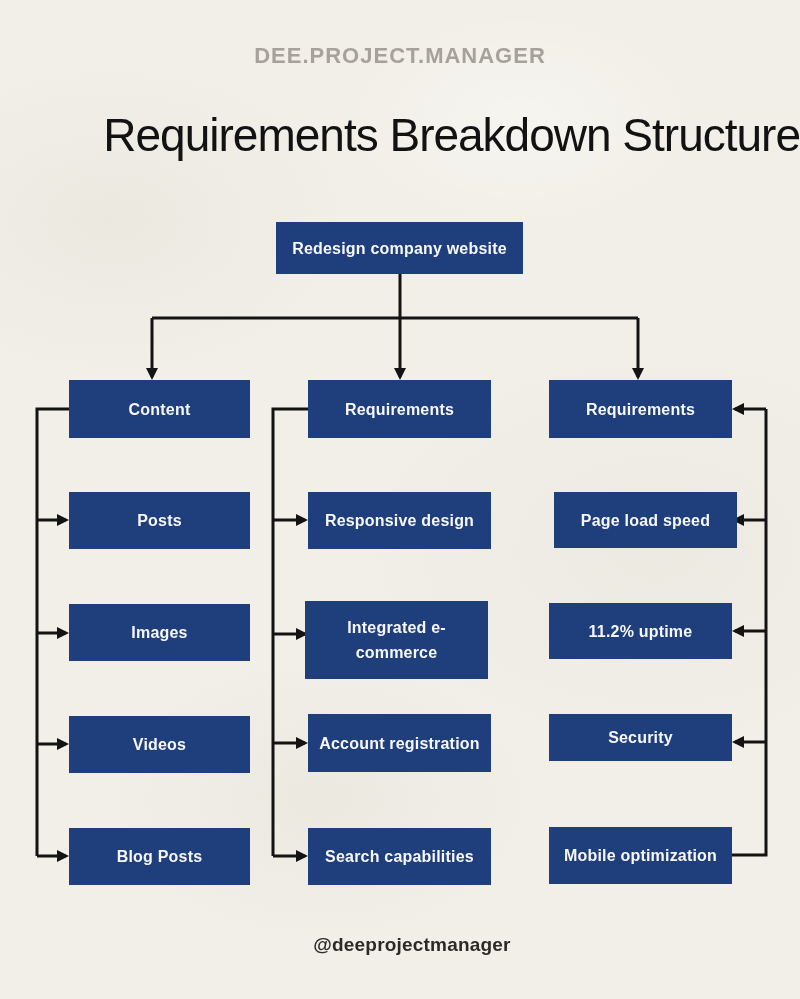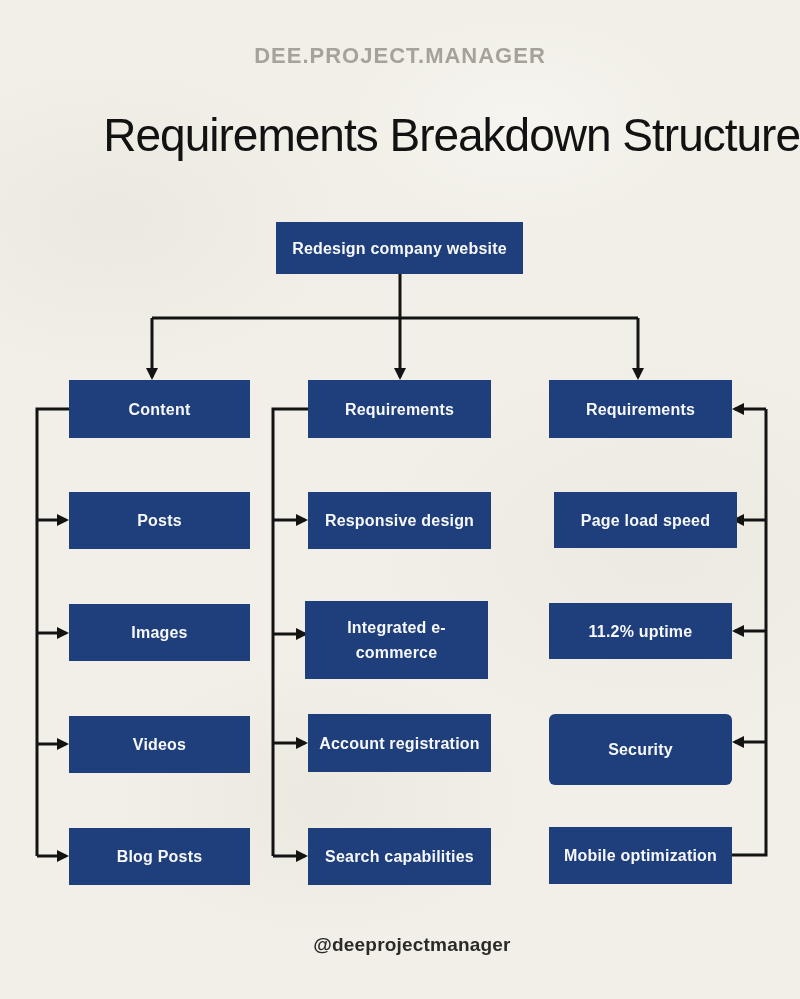--- a/index.html
+++ b/index.html
@@ -130,18 +130,18 @@
 
   <div class="node" style="left:308px; top:380px; width:183px; height:58px;">Requirements</div>
   <div class="node" style="left:308px; top:492px; width:183px; height:57px;">Responsive design</div>
   <div class="node" style="left:305px; top:601px; width:183px; height:78px;">Integrated e-commerce</div>
   <div class="node" style="left:308px; top:714px; width:183px; height:58px;">Account registration</div>
   <div class="node" style="left:308px; top:828px; width:183px; height:57px;">Search capabilities</div>
 
   <div class="node" style="left:549px; top:380px; width:183px; height:58px;">Requirements</div>
   <div class="node" style="left:554px; top:492px; width:183px; height:56px;">Page load speed</div>
   <div class="node" style="left:549px; top:603px; width:183px; height:56px;">11.2% uptime</div>
-  <div class="node" style="left:549px; top:714px; width:183px; height:71px;border-radius:6px;">Security</div>
+  <div class="node" style="left:549px; top:714px; width:183px; height:47px;">Security</div>
   <div class="node" style="left:549px; top:827px; width:183px; height:57px;">Mobile optimization</div>
 
   <div class="footer">@deeprojectmanager</div>
 
 </div>
 
 </body></html>

